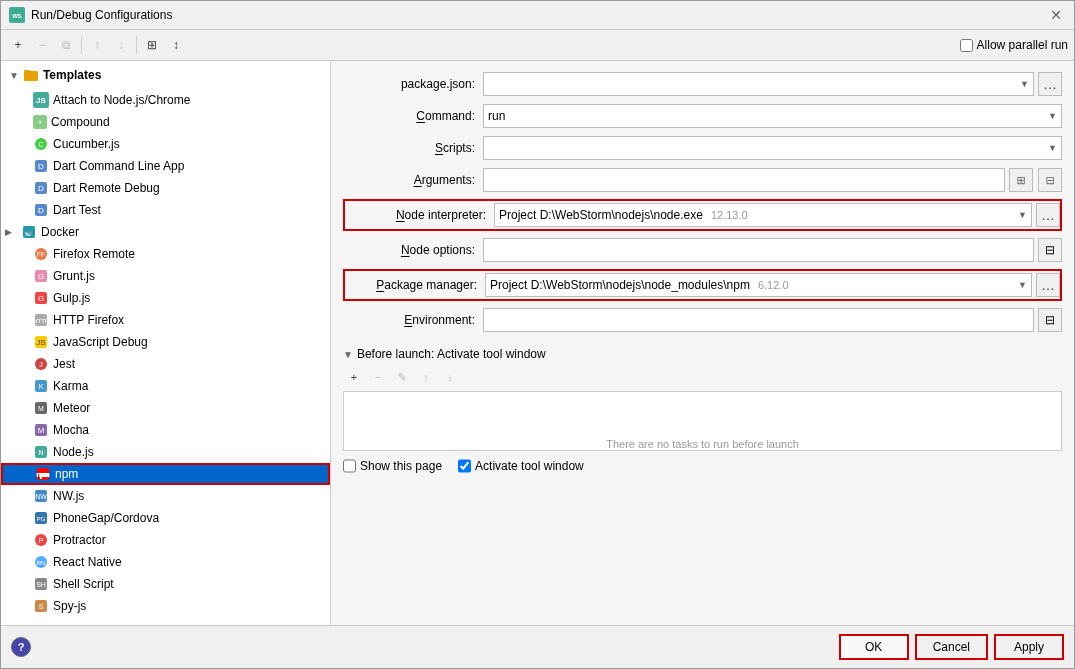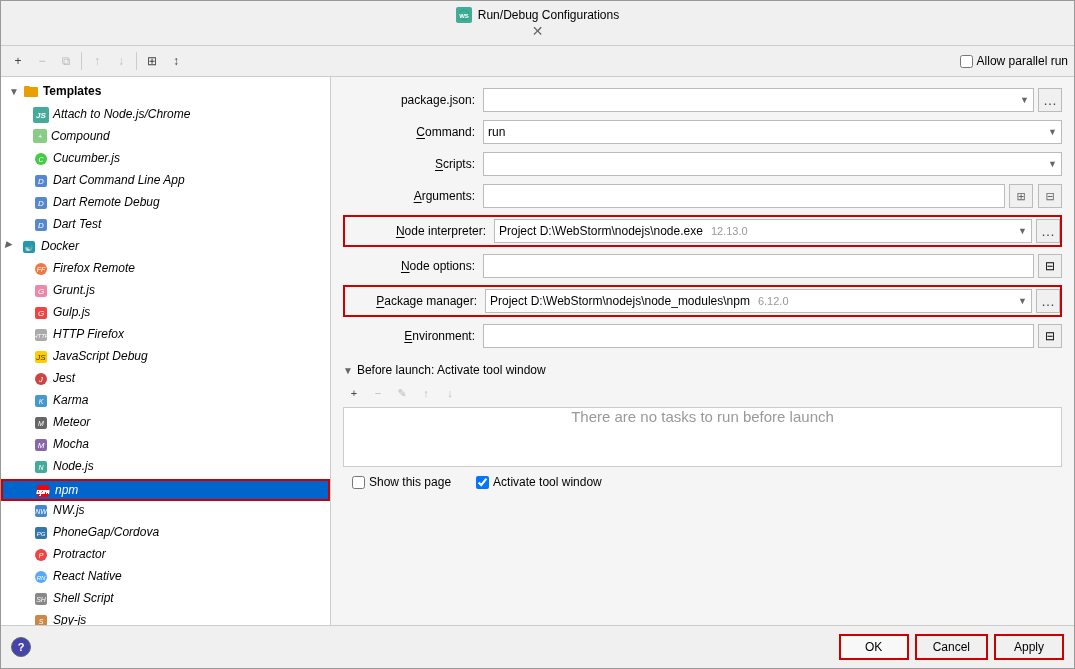--- a/index.html
+++ b/index.html
@@ -16,21 +16,20 @@
     }
     
     .title-bar {
       background: #f0f0f0;
       padding: 6px 8px;
       display: flex;
       align-items: center;
       justify-content: space-between;
       border-bottom: 1px solid #ccc;
       flex-shrink: 0;
-      flex-direction: column;
     }
     
     .title-bar-left {
       display: flex;
       align-items: center;
       gap: 6px;
     }
     
     .title-icon {
       width: 16px;
@@ -114,26 +113,26 @@
       font-weight: bold;
       font-size: 12px;
       background: #fff;
       display: flex;
       align-items: center;
       gap: 4px;
     }
     
     .tree-item {
       display: flex;
+      align-items: center;
       padding: 2px 8px 2px 16px;
       cursor: pointer;
       gap: 4px;
       font-size: 12px;
       height: 22px;
-      font-style: italic;
     }
     .tree-item.selected { background: #0066cc; color: #fff; }
     .tree-item.selected .item-icon { filter: brightness(10); }
     
     .expand-arrow {
       width: 12px;
       font-size: 9px;
       color: #666;
     }
     
@@ -271,39 +270,37 @@
       font-size: 11px;
       color: #444;
     }
     .before-launch-btn.disabled { color: #bbb; }
     
     .before-launch-area {
       border: 1px solid #ccc;
       background: #fff;
       height: 60px;
       display: flex;
-      align-items: flex-start;
+      align-items: flex-end;
       justify-content: center;
       color: #999;
-      font-size: 15px;
+      font-size: 11px;
     }
     
     .bottom-checks {
       display: flex;
       gap: 16px;
       margin-top: 8px;
       font-size: 12px;
       align-items: center;
     }
     
     .check-row {
       display: flex;
-      align-items: center;
       gap: 4px;
-      margin-left: 9px;
     }
     
     .footer {
       display: flex;
       justify-content: flex-end;
       padding: 8px 10px;
       gap: 6px;
       border-top: 1px solid #ccc;
       background: #f0f0f0;
       flex-shrink: 0;

